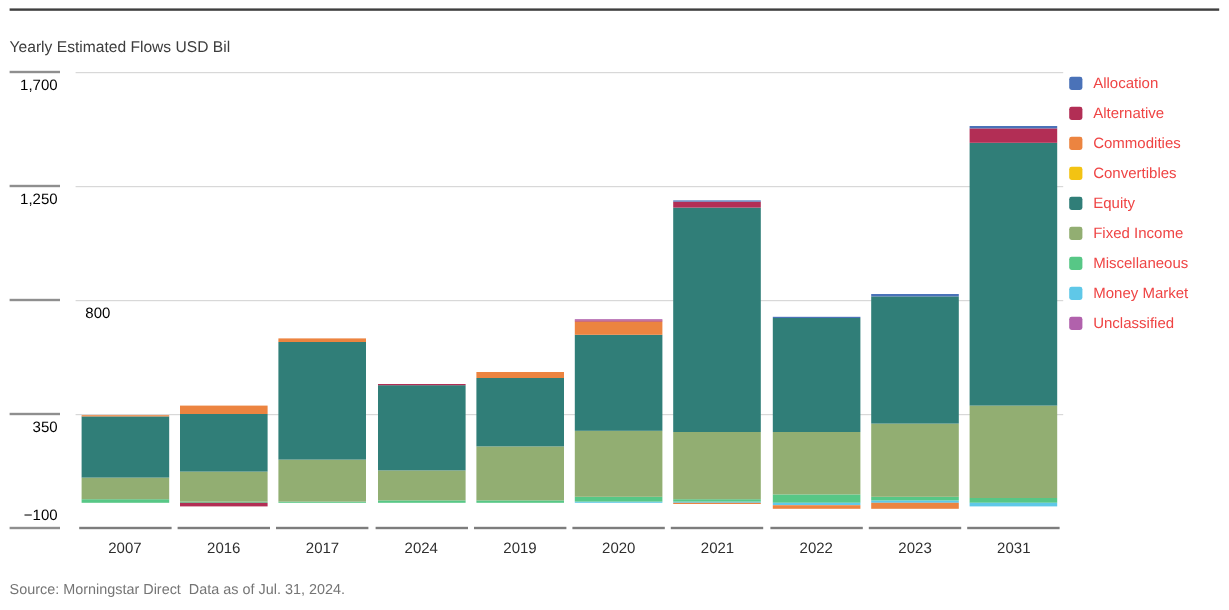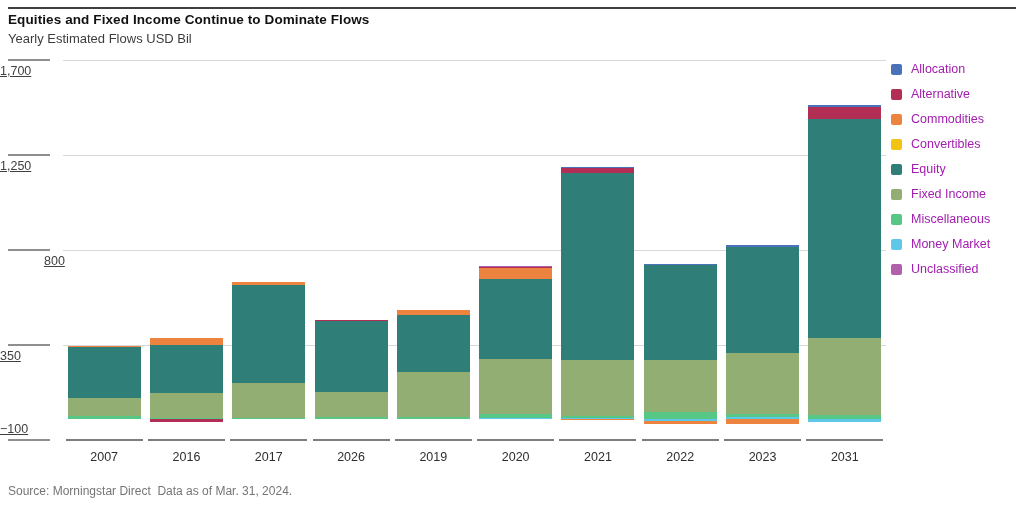--- a/index.html
+++ b/index.html
@@ -19,44 +19,43 @@
     font-size: 13.5px; font-weight: bold; color: #111111;
     letter-spacing: 0.1px;
   }
   .chart-subtitle {
     position: absolute; left: 8px; top: 31px;
     font-size: 13px; color: #3d3d3d;
   }
   .gridline { position: absolute; height: 1px; background: #d8d8d8; }
   .tick-stub { position: absolute; height: 2px; background: #8f8f8f; }
   .ytick-label {
-    position: absolute; left: 0; width: 48px; 
-    font-size: 12.5px; color: #404040; text-decoration: underline;
+    position: absolute; left: 0; width: 48px; text-align: right;
+    font-size: 12.5px; color: #000000;
   }
   .bar-seg { position: absolute; }
   .xtick-line { position: absolute; height: 2.5px; background: #7d7d7d; }
   .xlabel {
     position: absolute; text-align: center;
     font-size: 12.5px; color: #2e2e2e;
   }
   .legend { position: absolute; left: 891px; top: 62px; }
   .legend-item { display: flex; align-items: center; height: 14px; margin-bottom: 11px; }
   .legend-swatch { width: 11px; height: 11px; border-radius: 2px; margin-right: 9px; flex: 0 0 auto; }
-  .legend-label { font-size: 12.5px; color: #a21caf; white-space: nowrap; }
+  .legend-label { font-size: 12.5px; color: #ef4444; white-space: nowrap; }
   .source-line {
     position: absolute; left: 8px; top: 484px;
     font-size: 12px; color: #757575; white-space: pre;
   }
 </style>
 </head>
 <body>
 
 <div id="app">
   <div class="top-rule"></div>
-  <div class="chart-title">Equities and Fixed Income Continue to Dominate Flows</div>
   <div class="chart-subtitle">Yearly Estimated Flows USD Bil</div>
 
   <div id="plot"></div>
 
   <div class="legend" id="legend">
       <div class="legend-item">
         <span class="legend-swatch" style="background: rgb(74, 114, 184);"></span>
         <span class="legend-label">Allocation</span>
       </div>
       <div class="legend-item">
@@ -86,21 +85,21 @@
       <div class="legend-item">
         <span class="legend-swatch" style="background: rgb(95, 200, 232);"></span>
         <span class="legend-label">Money Market</span>
       </div>
       <div class="legend-item">
         <span class="legend-swatch" style="background: rgb(177, 97, 172);"></span>
         <span class="legend-label">Unclassified</span>
       </div>
     </div>
 
-  <div class="source-line">Source: Morningstar Direct  Data as of Mar. 31, 2024.</div>
+  <div class="source-line">Source: Morningstar Direct  Data as of Jul. 31, 2024.</div>
 <div class="gridline" style="left: 63px; top: 60px; width: 823px;"></div>
     <div class="tick-stub" style="left: 8px; top: 59px; width: 42px;"></div>
     <div class="ytick-label" style="top: 64px;">1,700</div>
     <div class="gridline" style="left: 63px; top: 155px; width: 823px;"></div>
     <div class="tick-stub" style="left: 8px; top: 154px; width: 42px;"></div>
     <div class="ytick-label" style="top: 159px;">1,250</div>
     <div class="gridline" style="left: 63px; top: 250px; width: 823px;"></div>
     <div class="tick-stub" style="left: 8px; top: 249px; width: 42px;"></div>
     <div class="ytick-label" style="top: 254px; margin-left: 44px;">800</div>
     <div class="gridline" style="left: 63px; top: 345px; width: 823px;"></div>
@@ -125,21 +124,21 @@
     <div class="bar-seg" title="Fixed Income 2017" style="left: 232.25px; top: 383.211px; width: 73px; height: 34.4111px; background: rgb(146, 174, 114);"></div>
     <div class="bar-seg" title="Equity 2017" style="left: 232.25px; top: 284.833px; width: 73px; height: 98.3778px; background: rgb(48, 126, 120);"></div>
     <div class="bar-seg" title="Commodities 2017" style="left: 232.25px; top: 281.667px; width: 73px; height: 3.16667px; background: rgb(236, 132, 64);"></div>
     <div class="xtick-line" style="left: 230.25px; top: 438.5px; width: 77px;"></div>
     <div class="xlabel" style="left: 227.6px; top: 450px; width: 82.3px;">2017</div>
     <div class="bar-seg" title="Miscellaneous 2018" style="left: 314.55px; top: 417.411px; width: 73px; height: 1.47778px; background: rgb(87, 199, 134);"></div>
     <div class="bar-seg" title="Fixed Income 2018" style="left: 314.55px; top: 391.656px; width: 73px; height: 25.7556px; background: rgb(146, 174, 114);"></div>
     <div class="bar-seg" title="Equity 2018" style="left: 314.55px; top: 320.722px; width: 73px; height: 70.9333px; background: rgb(48, 126, 120);"></div>
     <div class="bar-seg" title="Alternative 2018" style="left: 314.55px; top: 319.878px; width: 73px; height: 0.844444px; background: rgb(178, 46, 85);"></div>
     <div class="xtick-line" style="left: 312.55px; top: 438.5px; width: 77px;"></div>
-    <div class="xlabel" style="left: 309.9px; top: 450px; width: 82.3px;">2026</div>
+    <div class="xlabel" style="left: 309.9px; top: 450px; width: 82.3px;">2024</div>
     <div class="bar-seg" title="Miscellaneous 2019" style="left: 396.85px; top: 417.2px; width: 73px; height: 1.68889px; background: rgb(87, 199, 134);"></div>
     <div class="bar-seg" title="Fixed Income 2019" style="left: 396.85px; top: 372.022px; width: 73px; height: 45.1778px; background: rgb(146, 174, 114);"></div>
     <div class="bar-seg" title="Equity 2019" style="left: 396.85px; top: 315.022px; width: 73px; height: 57px; background: rgb(48, 126, 120);"></div>
     <div class="bar-seg" title="Commodities 2019" style="left: 396.85px; top: 309.533px; width: 73px; height: 5.48889px; background: rgb(236, 132, 64);"></div>
     <div class="xtick-line" style="left: 394.85px; top: 438.5px; width: 77px;"></div>
     <div class="xlabel" style="left: 392.2px; top: 450px; width: 82.3px;">2019</div>
     <div class="bar-seg" title="Money Market 2020" style="left: 479.15px; top: 417.833px; width: 73px; height: 1.05556px; background: rgb(95, 200, 232);"></div>
     <div class="bar-seg" title="Miscellaneous 2020" style="left: 479.15px; top: 414.033px; width: 73px; height: 3.8px; background: rgb(87, 199, 134);"></div>
     <div class="bar-seg" title="Fixed Income 2020" style="left: 479.15px; top: 358.511px; width: 73px; height: 55.5222px; background: rgb(146, 174, 114);"></div>
     <div class="bar-seg" title="Equity 2020" style="left: 479.15px; top: 279.133px; width: 73px; height: 79.3778px; background: rgb(48, 126, 120);"></div>

